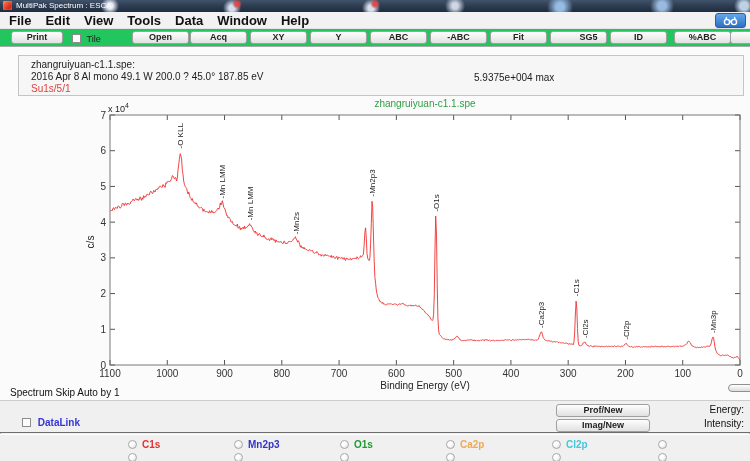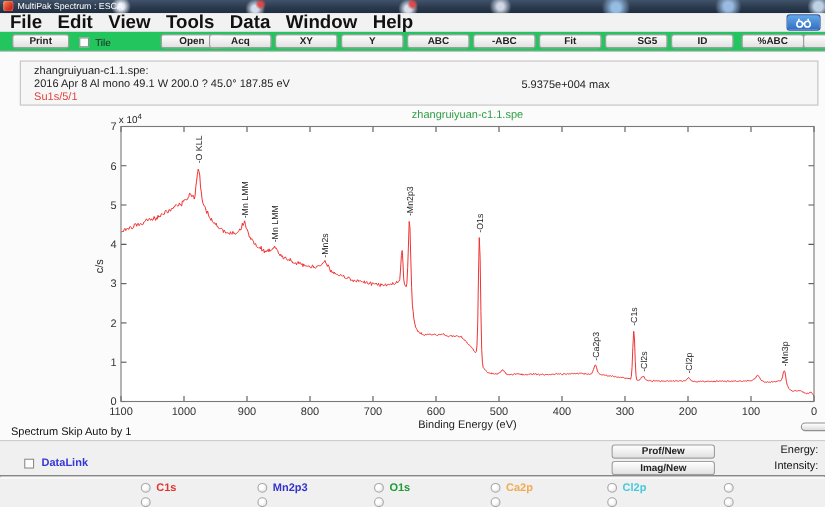--- a/index.html
+++ b/index.html
@@ -27,21 +27,21 @@
   .appicon{
     position:absolute;left:3px;top:1px;width:9px;height:9px;border-radius:2px;
     background:linear-gradient(135deg,#ff8a4a,#d42a1e 70%);
     box-shadow:inset 0 0 1px #fff;
   }
   .wtitle{position:absolute;left:16px;top:0;}
   
   .menubar{
     position:absolute;left:0;top:12px;width:750px;height:17px;
     background:#f2f2f2;border-bottom:1px solid #e3e3e3;
-    font-size:17px;font-weight:bold;color:#111;
+    font-size:13px;font-weight:bold;color:#111;
     display:flex;align-items:center;padding-left:2px;box-sizing:border-box;
   }
   .menu{padding:0 7px;}
   .findbtn{
     position:absolute;right:4px;top:1px;width:31px;height:15px;border-radius:3px;
     background:linear-gradient(#63a7ea,#2f6fc2);border:1px solid #2a5ca5;
     display:flex;align-items:center;justify-content:center;box-sizing:border-box;
   }
   
   .toolbar{
@@ -137,21 +137,21 @@
       </svg>
     </div>
   </div>
 
   <div class="toolbar">
     <button class="tbtn" style="left:11px;width:52px;">Print</button>
     <span class="tilewrap">
       <span class="checkbox"></span>
       <span class="cblabel">Tile</span>
     </span>
-    <button class="tbtn" style="left:146px;width:57px;">Open</button>
+    <button class="tbtn" style="left:132px;width:57px;">Open</button>
     <button class="tbtn" style="left:190px;width:57px;">Acq</button>
     <button class="tbtn" style="left:250px;width:57px;">XY</button>
     <button class="tbtn" style="left:310px;width:57px;">Y</button>
     <button class="tbtn" style="left:370px;width:57px;">ABC</button>
     <button class="tbtn" style="left:430px;width:57px;">-ABC</button>
     <button class="tbtn" style="left:490px;width:57px;">Fit</button>
     <button class="tbtn" style="left:550px;width:57px;padding-left:20px;">SG5</button>
     <button class="tbtn" style="left:610px;width:57px;">ID</button>
     <button class="tbtn" style="left:674px;width:57px;">%ABC</button>
     <button class="tbtn" style="left:730px;width:26px;"></button>

